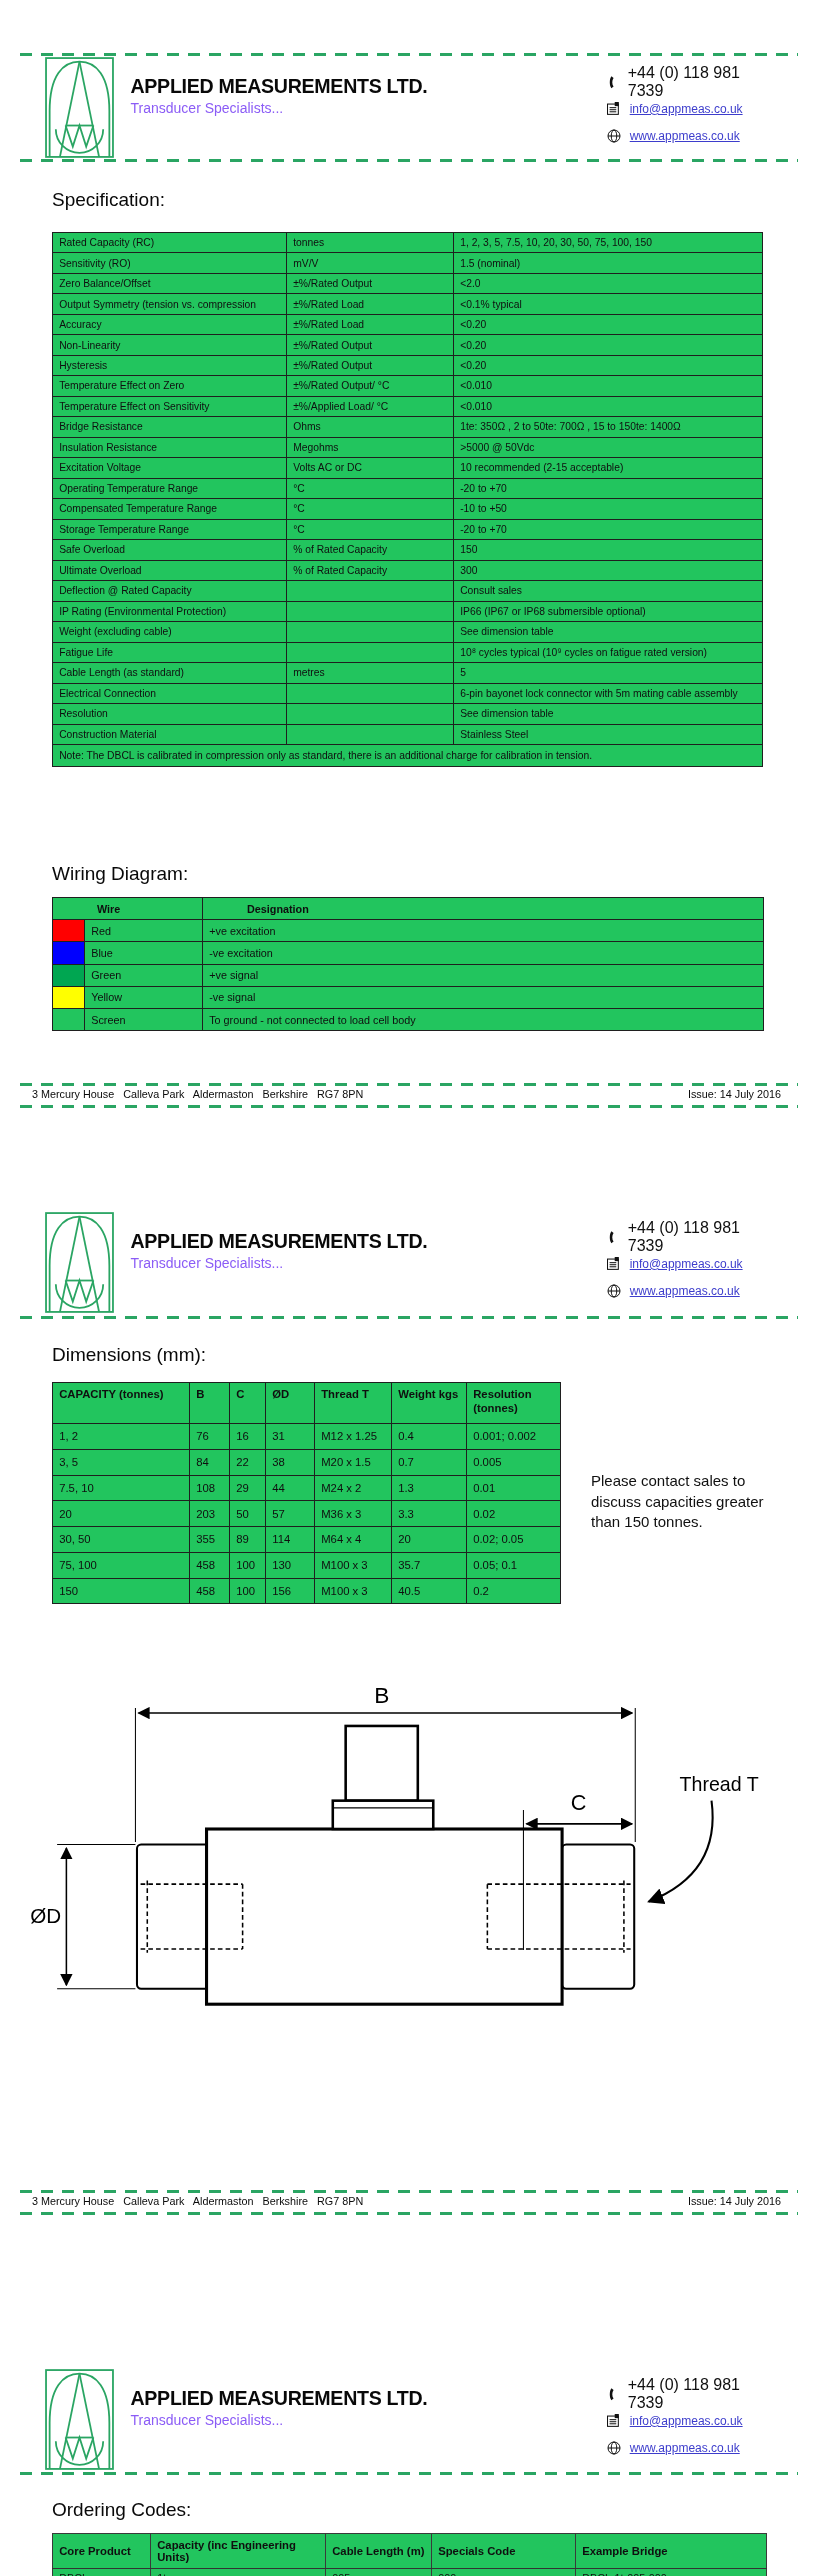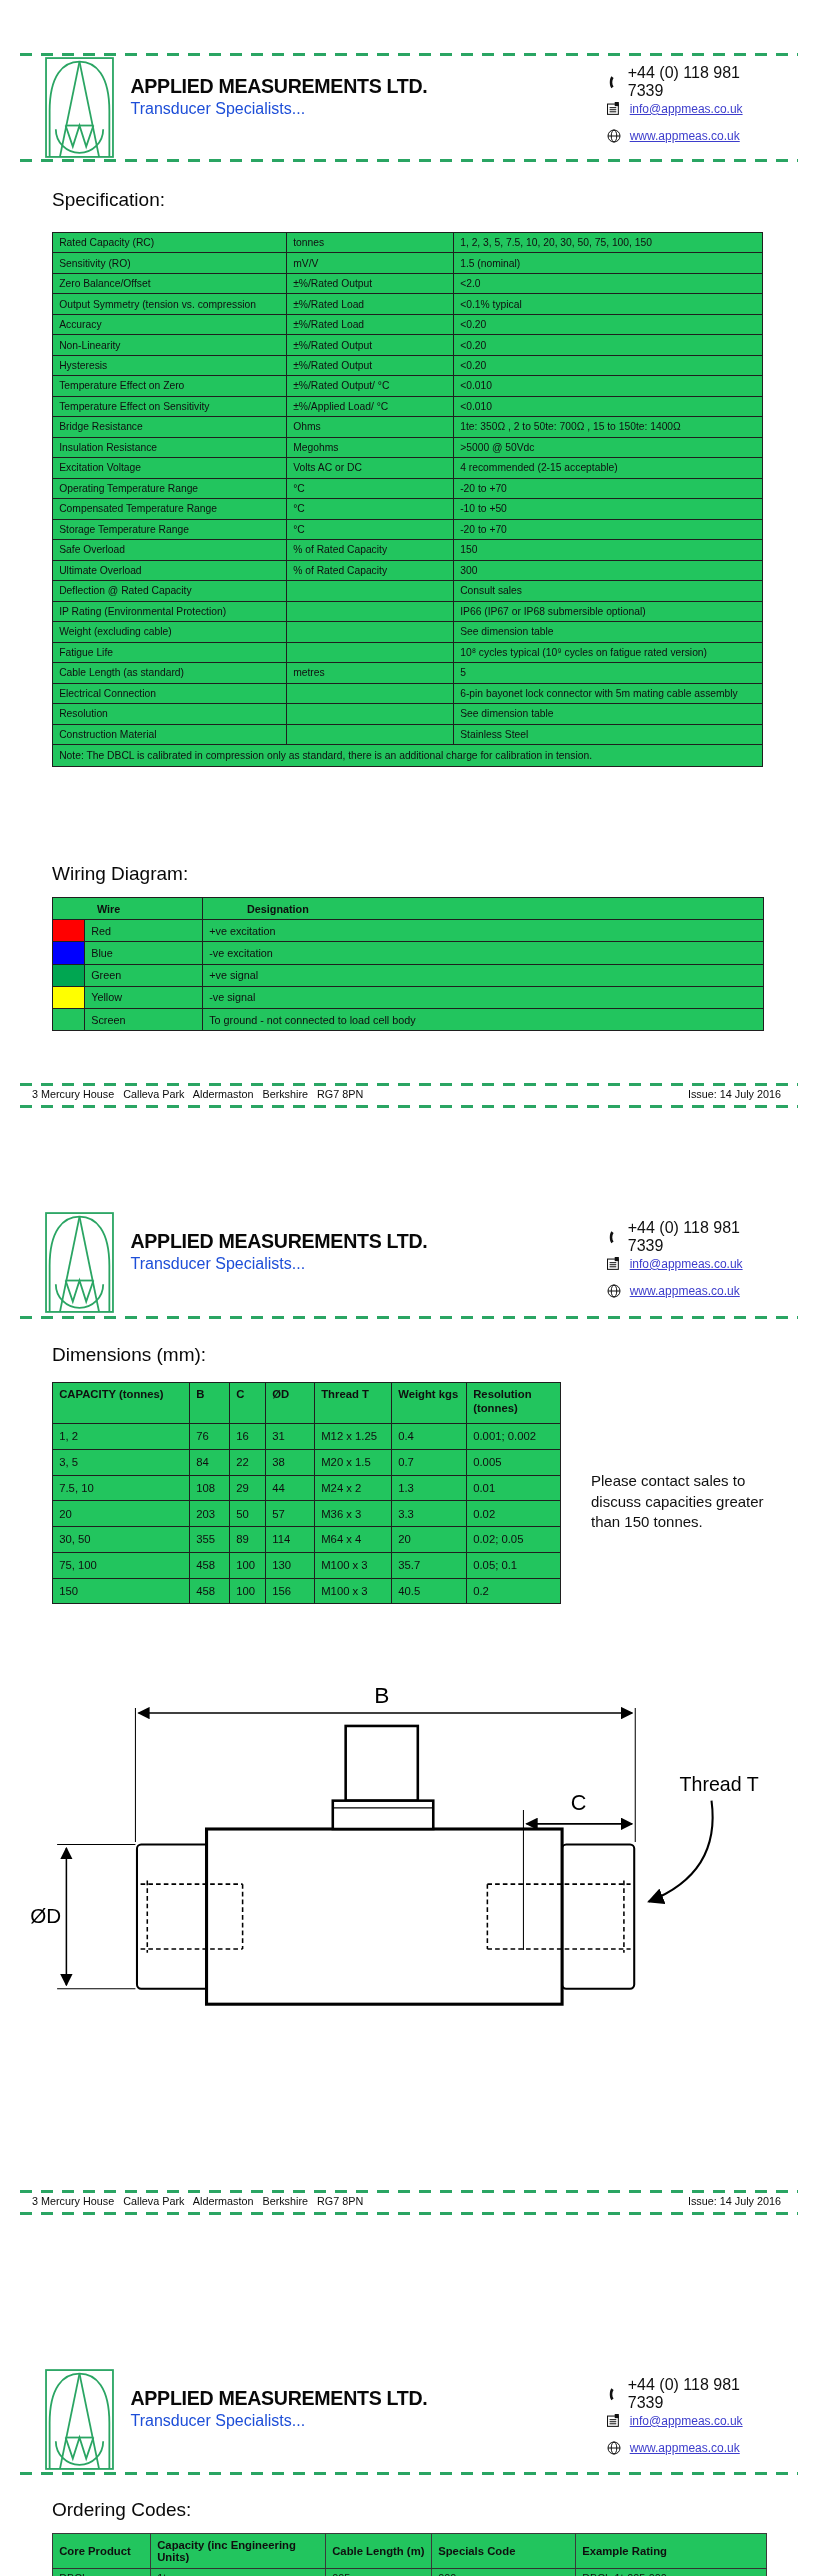--- a/index.html
+++ b/index.html
@@ -23,21 +23,21 @@
   .dash{
     position:absolute;left:19.6px;width:778px;height:3.1px;
     background:repeating-linear-gradient(90deg,var(--green) 0 12px,transparent 12px 21px);
   }
 
   
   .hdr{position:absolute;left:45px;right:57px;height:103px;display:flex;align-items:flex-start;}
   .hdr .logo{flex:0 0 auto;}
   .hdr-title{margin-left:16.5px;margin-top:17.5px;}
   .co-name{font-size:19.6px;font-weight:bold;letter-spacing:-0.3px;color:#090909;}
-  .co-tag{font-size:16px;margin-top:2.1px;color:#1d4ed8;}
+  .co-tag{font-size:14px;margin-top:2.1px;color:#8b5cf6;}
   .hdr-contact{margin-left:auto;margin-top:11.3px;width:155px;}
   .c-row{display:flex;align-items:center;gap:8.2px;height:27px;}
   .c-row .cic{width:15.5px;display:flex;justify-content:center;}
   .c-txt{font-size:16px;color:#101010;}
   a.c-link, .c-link{font-size:12px;color:var(--link);text-decoration:underline;cursor:pointer;}
 
   
   .pfooter{position:absolute;left:0;width:818px;height:26px;}
   .pfooter .dash{top:0;}
   .pfooter .dash.b{top:22px;}
@@ -205,21 +205,21 @@
 
         <tr>
           <td>Insulation Resistance</td>
           <td>Megohms</td>
           <td>&gt;5000 @ 50Vdc</td>
         </tr>
 
         <tr>
           <td>Excitation Voltage</td>
           <td>Volts AC or DC</td>
-          <td>4 recommended (2-15 acceptable)</td>
+          <td>10 recommended (2-15 acceptable)</td>
         </tr>
 
         <tr>
           <td>Operating Temperature Range</td>
           <td>°C</td>
           <td>-20 to +70</td>
         </tr>
 
         <tr>
           <td>Compensated Temperature Range</td>
@@ -630,21 +630,21 @@
         <col style="width:106px">
         <col style="width:144px">
         <col style="width:191px">
       </colgroup>
     <thead>
       <tr>
         <th>Core Product</th>
         <th>Capacity (inc Engineering Units)</th>
         <th>Cable Length (m)</th>
         <th>Specials Code</th>
-        <th>Example Rating</th>
+        <th>Example Bridge</th>
       </tr>
     </thead>
     <tbody>
 
         <tr>
           <td>DBCL</td>
           <td>1t</td>
           <td>005</td>
           <td>000</td>
           <td>DBCL-1t-005-000</td>

